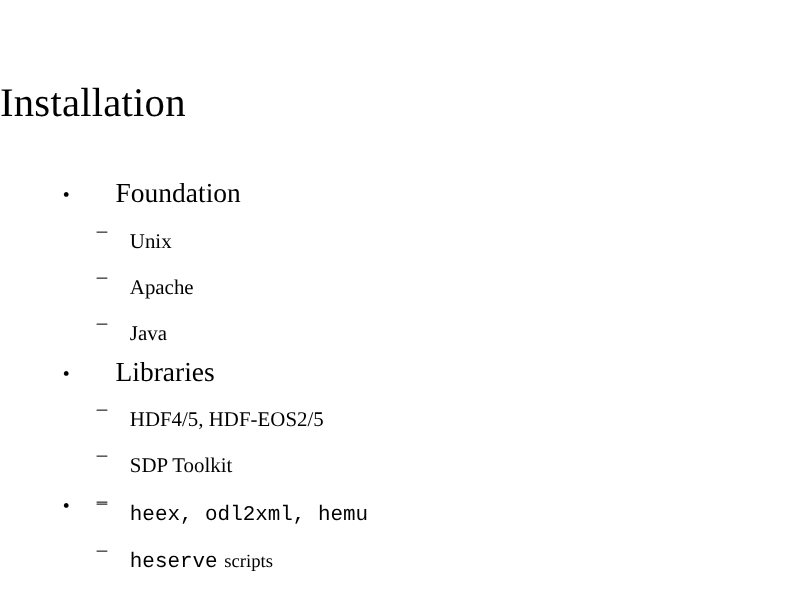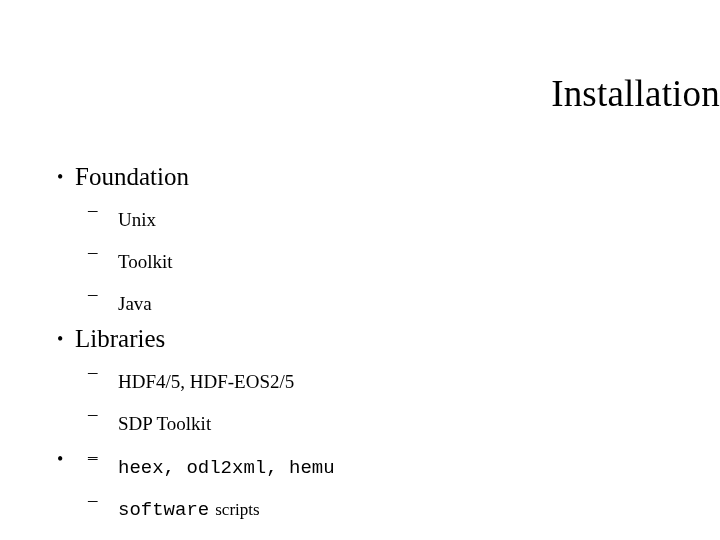--- a/index.html
+++ b/index.html
@@ -18,21 +18,21 @@
     position: relative;
     width: 720px;
     height: 540px;
     background: #ffffff;
   }
   .slide-title {
     position: absolute;
     top: 72px;
     left: 0;
     width: 720px;
-    text-align: right;
+    text-align: left;
     font-family: "Liberation Serif", serif;
     font-size: 37px;
     line-height: 44px;
     font-weight: normal;
     letter-spacing: 0.2px;
     color: #000000;
   }
   .body-list {
     position: absolute;
     top: 160px;
@@ -50,21 +50,21 @@
   }
   .lvl1 .marker {
     position: absolute;
     left: 57px;
     top: 0;
     font-size: 18px;
     line-height: 34px;
   }
   .lvl1 .lvl1-text {
     display: inline-block;
-    margin-left: 18px;
+    margin-left: 48px;
   }
   .lvl2 {
     position: relative;
     padding-left: 88px;
     font-family: "Liberation Serif", serif;
     font-size: 19px;
     line-height: 32px;
     color: #000000;
     white-space: nowrap;
   }
@@ -108,21 +108,21 @@
       <div class="lvl1">
         <span class="marker">•</span>
         <span class="lvl1-text">Foundation</span>
       </div>
       <div class="lvl2">
         <span class="marker">–</span>
         <span class="lvl2-text">Unix</span>
       </div>
       <div class="lvl2">
         <span class="marker">–</span>
-        <span class="lvl2-text">Toolkit</span>
+        <span class="lvl2-text">Apache</span>
       </div>
       <div class="lvl2">
         <span class="marker">–</span>
         <span class="lvl2-text">Java</span>
       </div>
     </div>
 
     <div class="group gap-before">
       <div class="lvl1">
         <span class="marker">•</span>
@@ -144,18 +144,18 @@
     <div class="group gap-before">
       <div class="lvl1">
         <span class="marker">•</span>
       </div>
       <div class="lvl2">
         <span class="marker">–</span>
         <span class="lvl2-text sans">heex, odl2xml, hemu</span>
       </div>
       <div class="lvl2">
         <span class="marker">–</span>
-        <span class="lvl2-text sans">software</span><span class="serif-small" style="margin-left:6px;text-align:center;">scripts</span>
+        <span class="lvl2-text sans">heserve</span><span class="serif-small" style="margin-left:6px;text-align:center;">scripts</span>
       </div>
     </div>
 
   </div>
 </div>
 
 </body></html>

